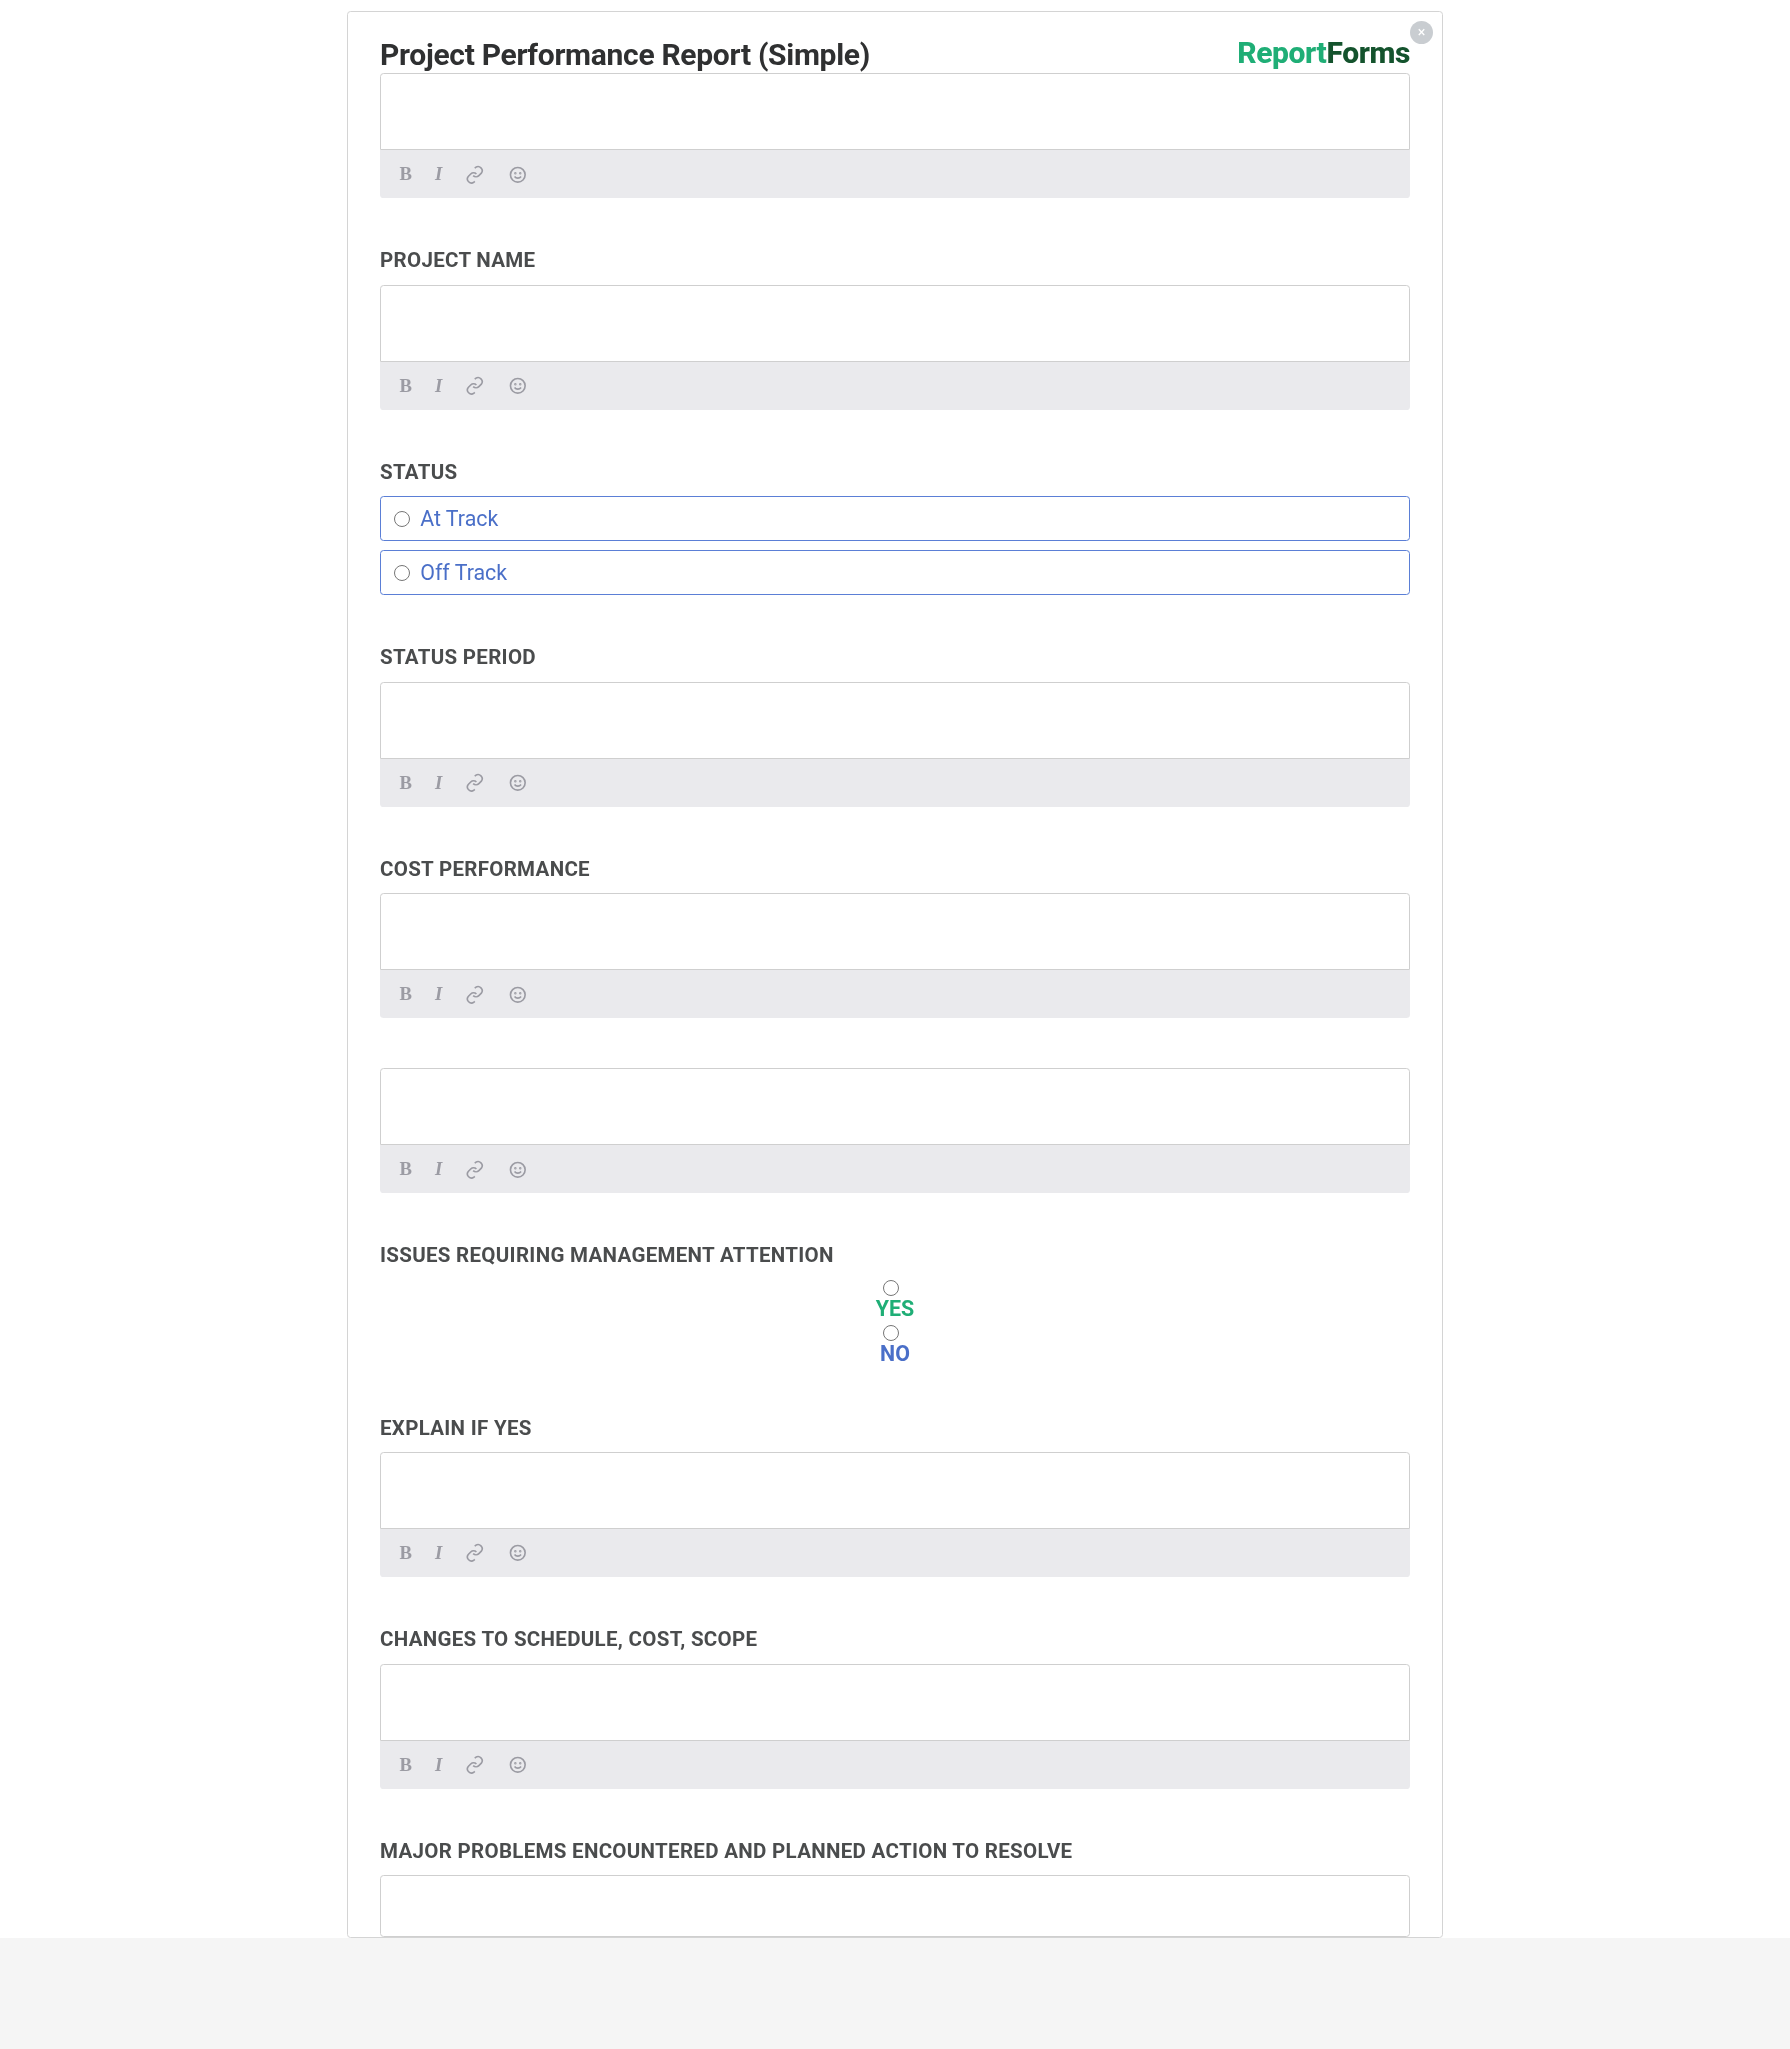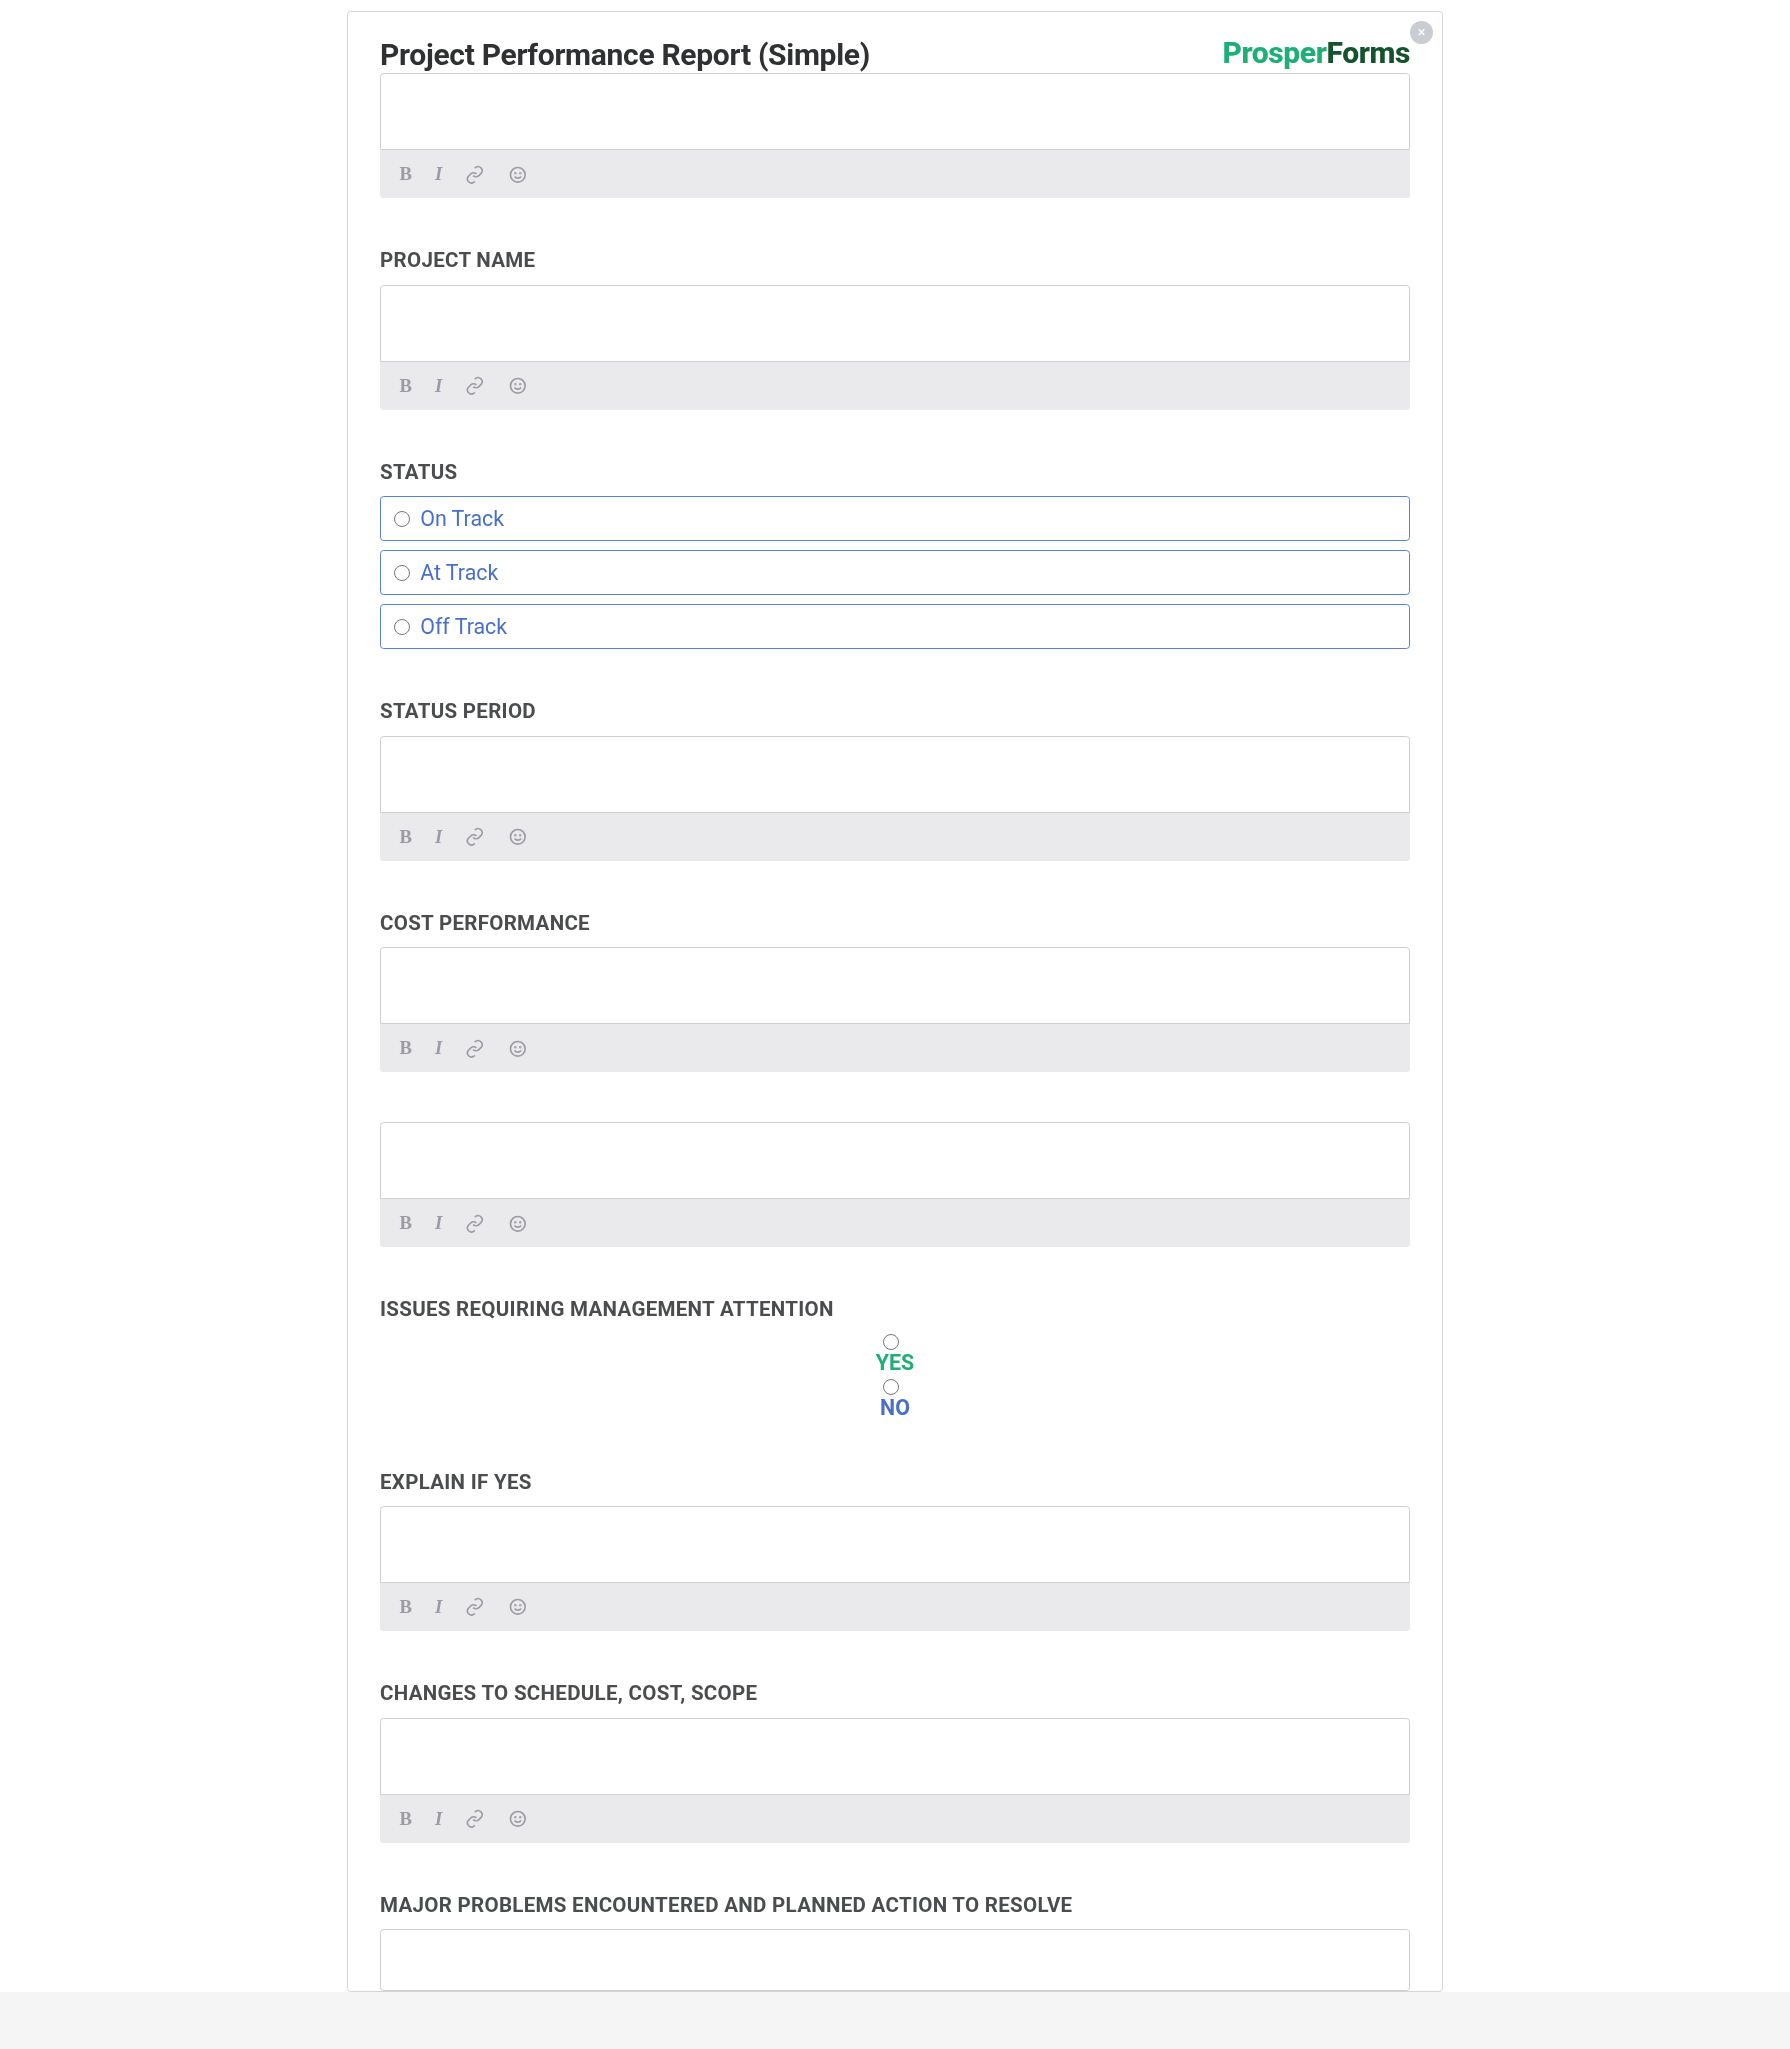--- a/index.html
+++ b/index.html
@@ -134,21 +134,21 @@
 <div class="outer-frame">
   <div class="form-container">
 
     <div class="close-btn">
       <span>×</span>
     </div>
 
     <div class="header-row">
       <div class="form-title">Project Performance Report (Simple)</div>
       <div class="logo">
-        <span class="p1">Prosper</span><span class="p2">Forms</span>
+        <span class="p1">Report</span><span class="p2">Forms</span>
       </div>
     </div>
 
     <div class="field-block first">
       <div class="text-area"></div>
       <div class="toolbar">
         <span class="tb-btn bold">B</span>
         <span class="tb-btn italic">I</span>
         <span class="tb-btn">
           <svg viewBox="0 0 24 24" stroke-width="2">
@@ -185,24 +185,20 @@
               <path d="M8 14s1.5 2 4 2 4-2 4-2"></path>
               <circle cx="9" cy="10" r="0.5" fill="#9b9ba3"></circle>
               <circle cx="15" cy="10" r="0.5" fill="#9b9ba3"></circle>
             </svg>
           </span>
       </div>
     </div>
 
     <div class="field-block">
       <div class="field-label">STATUS</div>
-      <label class="radio-option-boxed">
-        <input type="radio" name="status" style="">
-        <span class="radio-label-blue">On Track</span>
-      </label>
       <label class="radio-option-boxed">
         <input type="radio" name="status" style="">
         <span class="radio-label-blue">At Track</span>
       </label>
       <label class="radio-option-boxed">
         <input type="radio" name="status" style="">
         <span class="radio-label-blue">Off Track</span>
       </label>
     </div>
 

